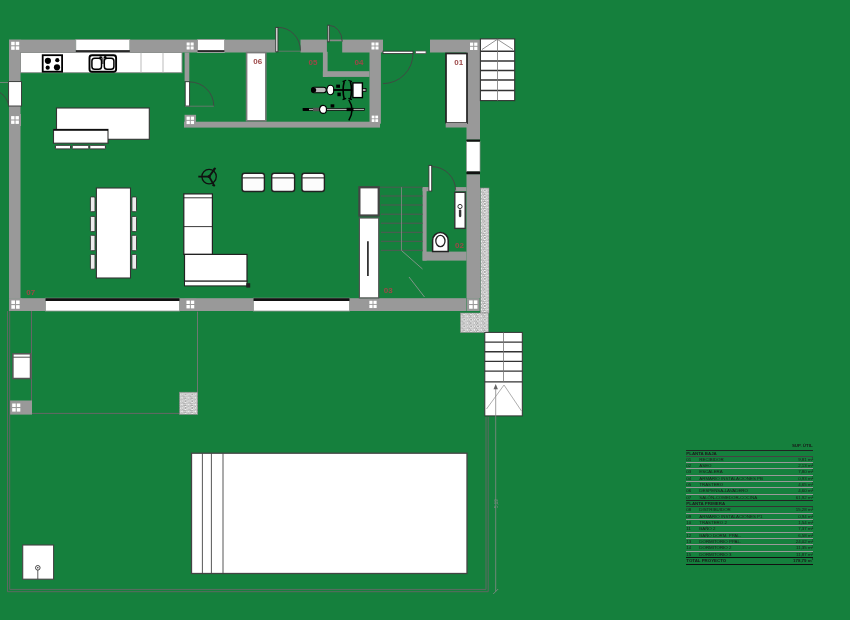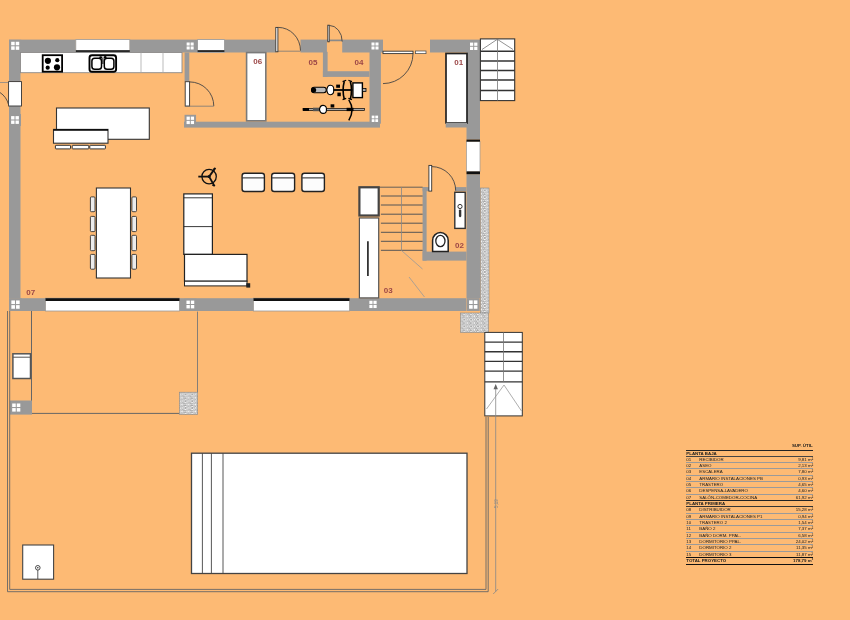--- a/index.html
+++ b/index.html
@@ -1,16 +1,16 @@
 <!DOCTYPE html>
 <html><head>
 <meta charset="utf-8">
 <style>
   html,body{margin:0;padding:0;background:#fff;}
-  .page{position:relative;width:850px;height:620px;background:#fdba74;overflow:hidden;
+  .page{position:relative;width:850px;height:620px;background:#15803d;overflow:hidden;
         font-family:"Liberation Sans", sans-serif;}
   svg{position:absolute;left:0;top:0;}
   .lbl{font-family:"Liberation Sans", sans-serif;font-weight:bold;font-size:8px;fill:#9c4747;}
 </style>
 </head>
 <body>
 <div class="page">
 <svg width="850" height="620" viewBox="0 0 850 620">
 <defs>
   <symbol id="pil" viewBox="0 0 12 12">

